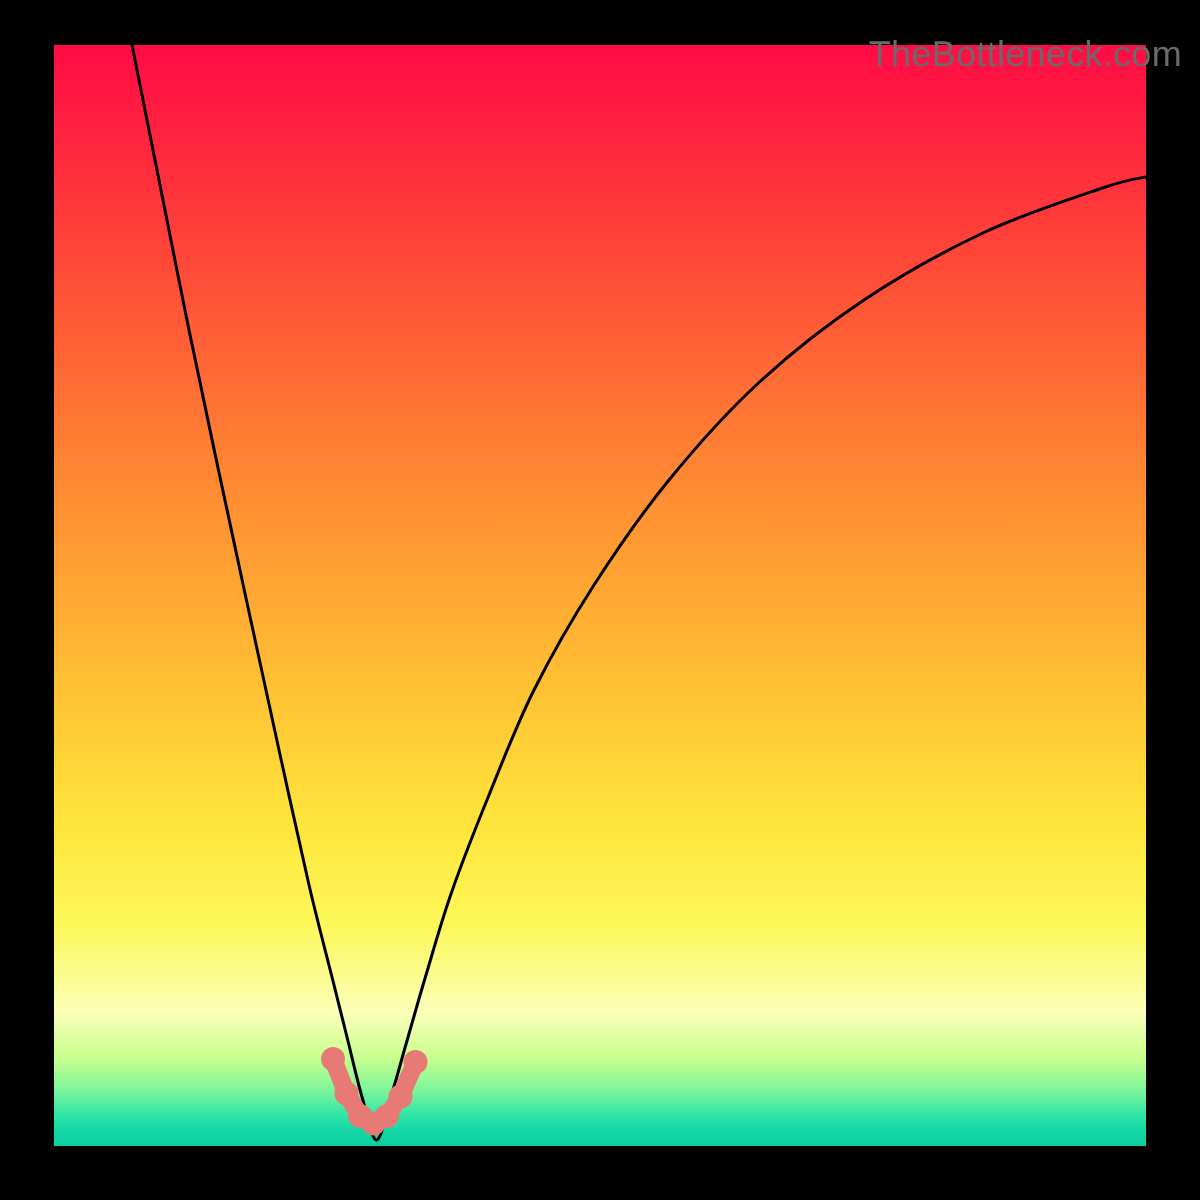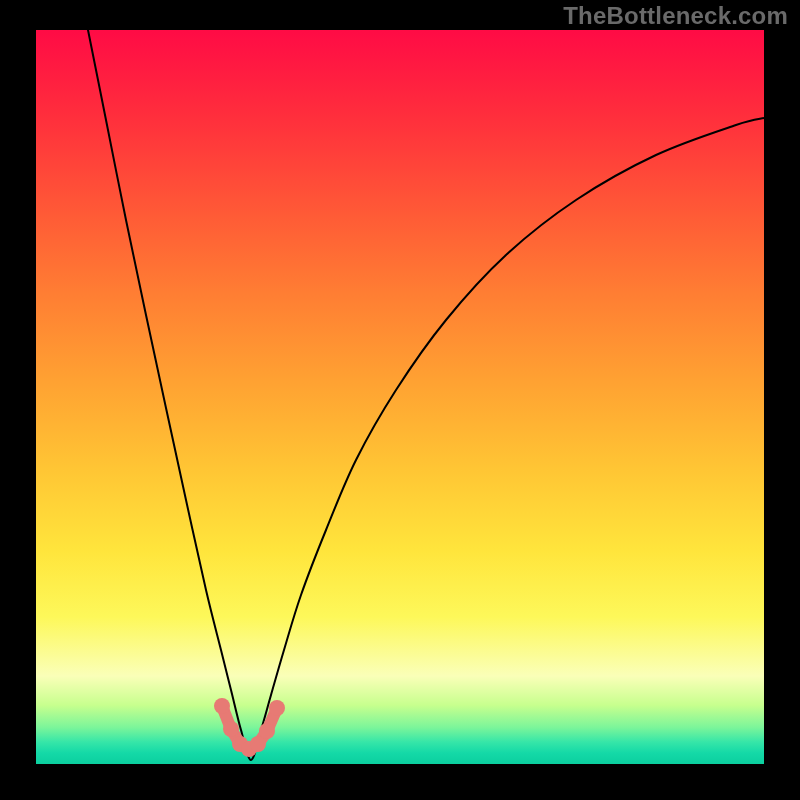--- a/index.html
+++ b/index.html
@@ -38,25 +38,25 @@
       #faffb8 88%,
       #c7ff8e 92%,
       #7cf59a 95%,
       #36e6a8 97%,
       #14d9a7 98.5%,
       #0bcf9f 100%
     );
   }
   .watermark {
     position: absolute;
-    top: 2px;
+    top: 23px;
     right: 12px;
     color: #6a6a6a;
     font-size: 24px;
-    font-weight: 700;
+    font-weight: 400;
     letter-spacing: 0.2px;
   }
   svg.curves {
     position: absolute;
     top: 0;
     left: 0;
   }
   .curve-main {
     fill: none;
     stroke: #000000;

